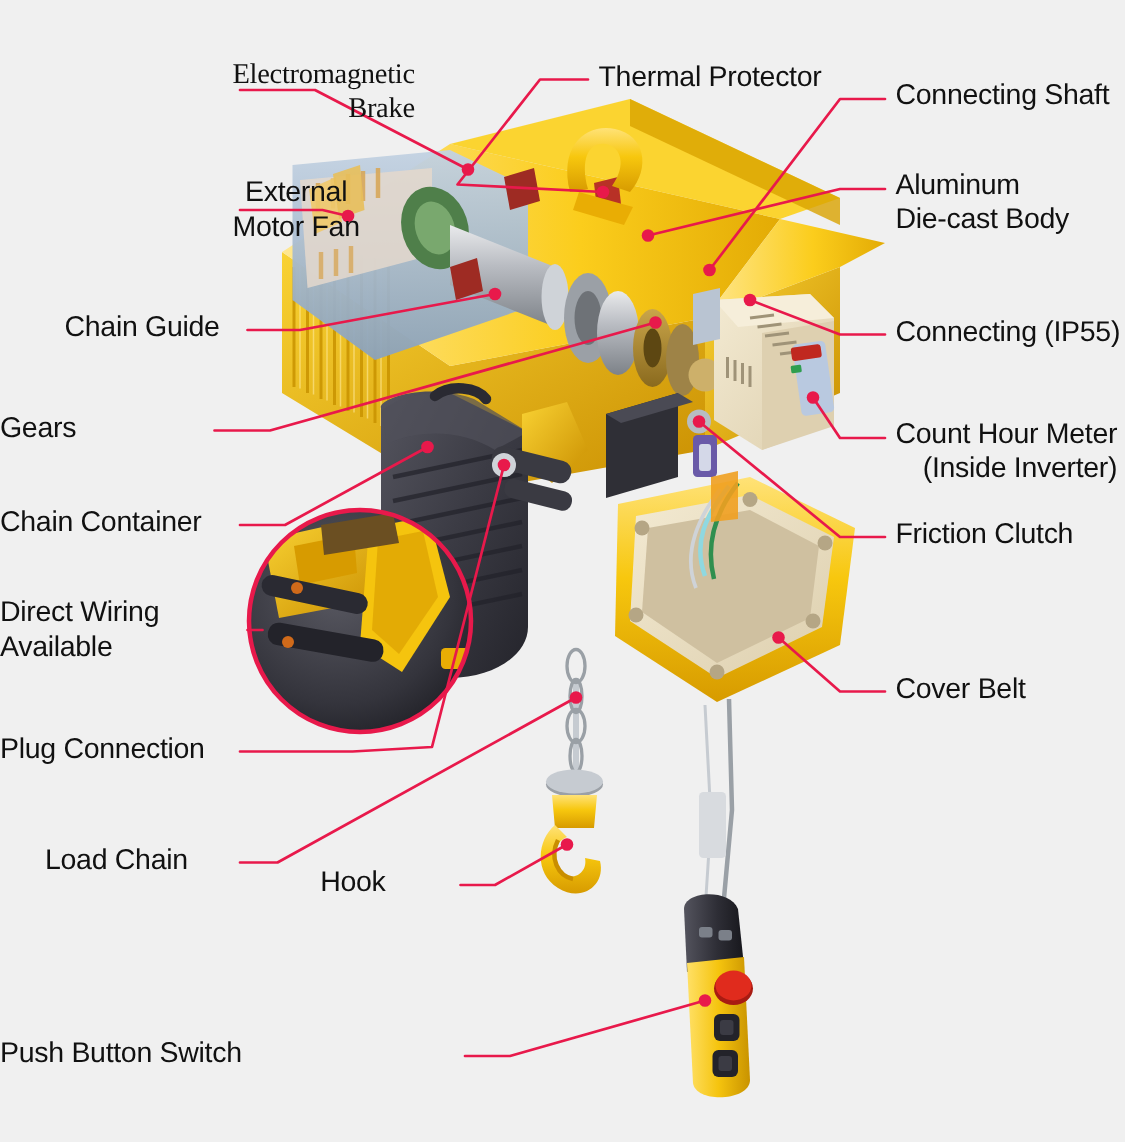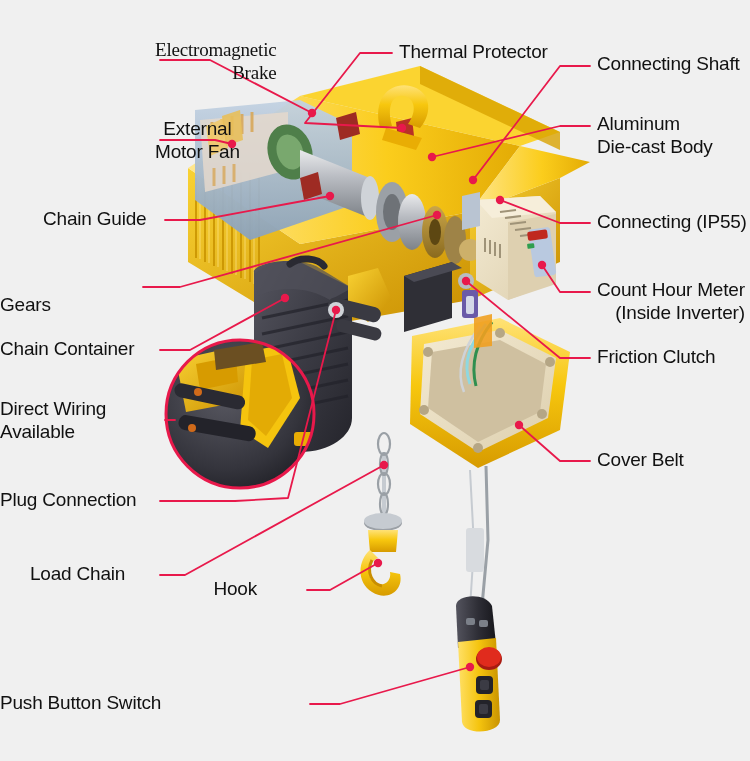--- a/index.html
+++ b/index.html
@@ -347,21 +347,21 @@
       <div class="callout left" style="right: auto; text-align: right; left: 155px; top: 38px; font-family: Liberation Serif, serif;">Electromagnetic
 Brake</div>
       <div class="callout left" style="right: auto; text-align: left; left: 399px; top: 40px;">Thermal Protector</div>
       <div class="callout left" style="right: auto; text-align: left; left: 597px; top: 52px;">Connecting Shaft</div>
       <div class="callout left" style="right: auto; text-align: center; left: 155px; top: 117px;">External
 Motor Fan</div>
       <div class="callout left" style="right: auto; text-align: left; left: 597px; top: 112px;">Aluminum
 Die-cast Body</div>
       <div class="callout right" style="left: 0px; top: 207px; right: auto; text-align: left; width: 33px; margin-left: 43px;">Chain Guide</div>
       <div class="callout left" style="right: auto; text-align: left; left: 597px; top: 210px;">Connecting (IP55)</div>
-      <div class="callout right" style="left: 0px; top: 274px; right: auto; text-align: right; width: 33px; margin-top: 19px;">Gears</div>
+      <div class="callout right" style="left: 0px; top: 274px; right: auto; text-align: right; width: 33px;">Gears</div>
       <div class="callout left" style="right: auto; text-align: right; left: 597px; top: 278px;">Count Hour Meter
 (Inside Inverter)</div>
       <div class="callout right" style="left: 0px; top: 337px; right: auto; text-align: right; width: 33px;">Chain Container</div>
       <div class="callout left" style="right: auto; text-align: right; left: 597px; top: 345px;">Friction Clutch</div>
       <div class="callout right" style="left: 0px; top: 397px; right: auto; text-align: right; width: 33px;">Direct Wiring
 Available</div>
       <div class="callout left" style="right: auto; text-align: left; left: 597px; top: 448px;">Cover Belt</div>
       <div class="callout right" style="left: 0px; top: 488px; right: auto; text-align: right; width: 20px;">Plug Connection</div>
       <div class="callout right" style="left: 0px; top: 562px; right: auto; text-align: right; width: 62px; padding-left: 30px;">Load Chain</div>
       <div class="callout right" style="left: 0px; top: 577px; right: auto; text-align: right; width: 257px;">Hook</div>

